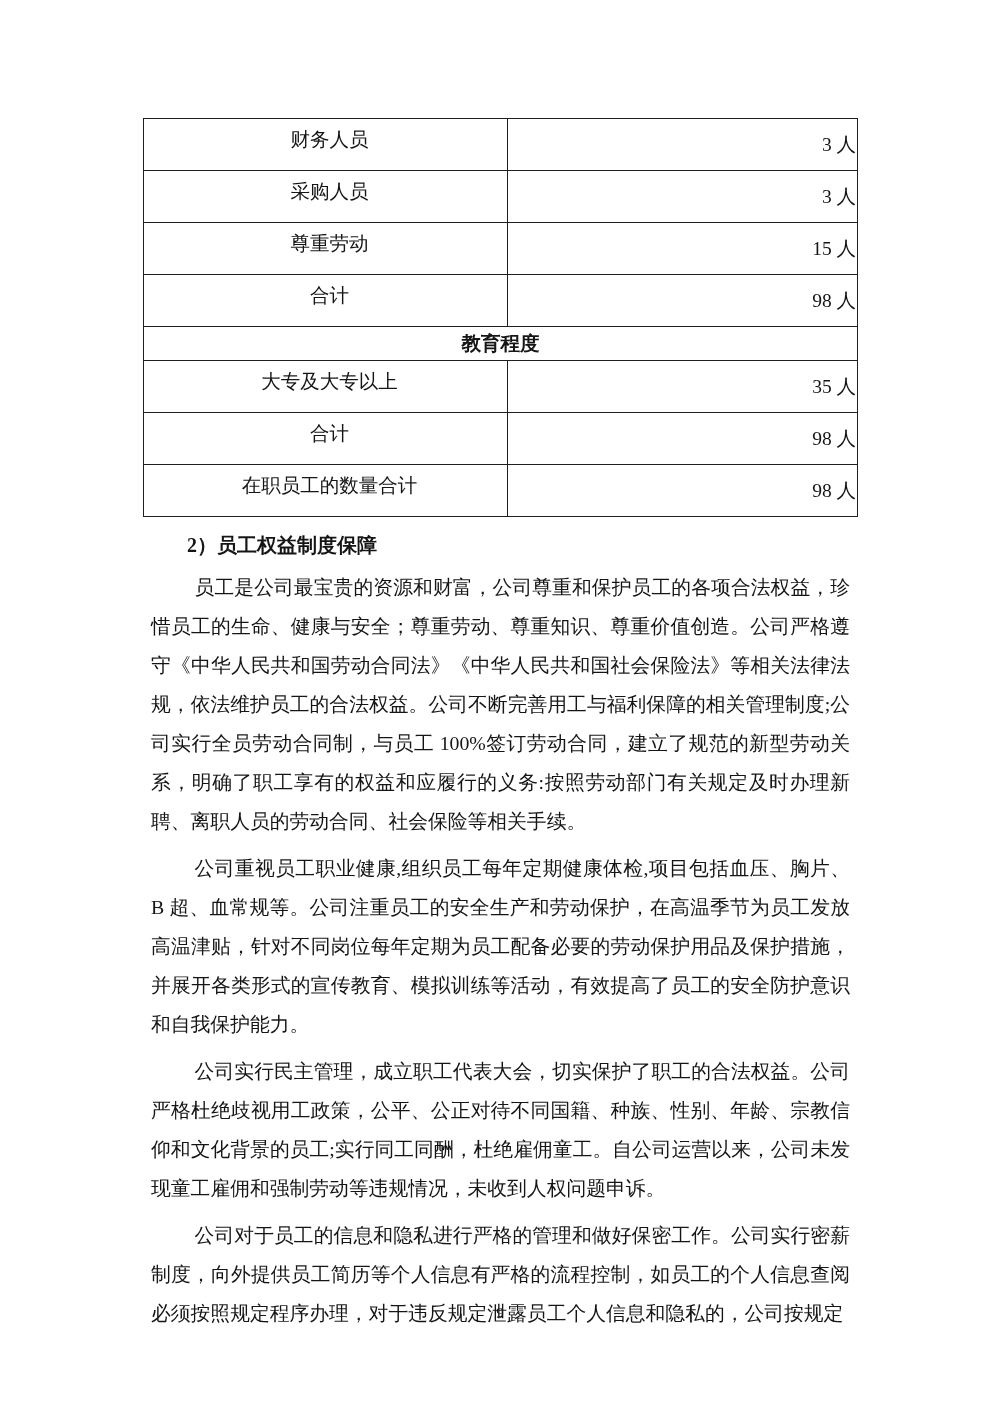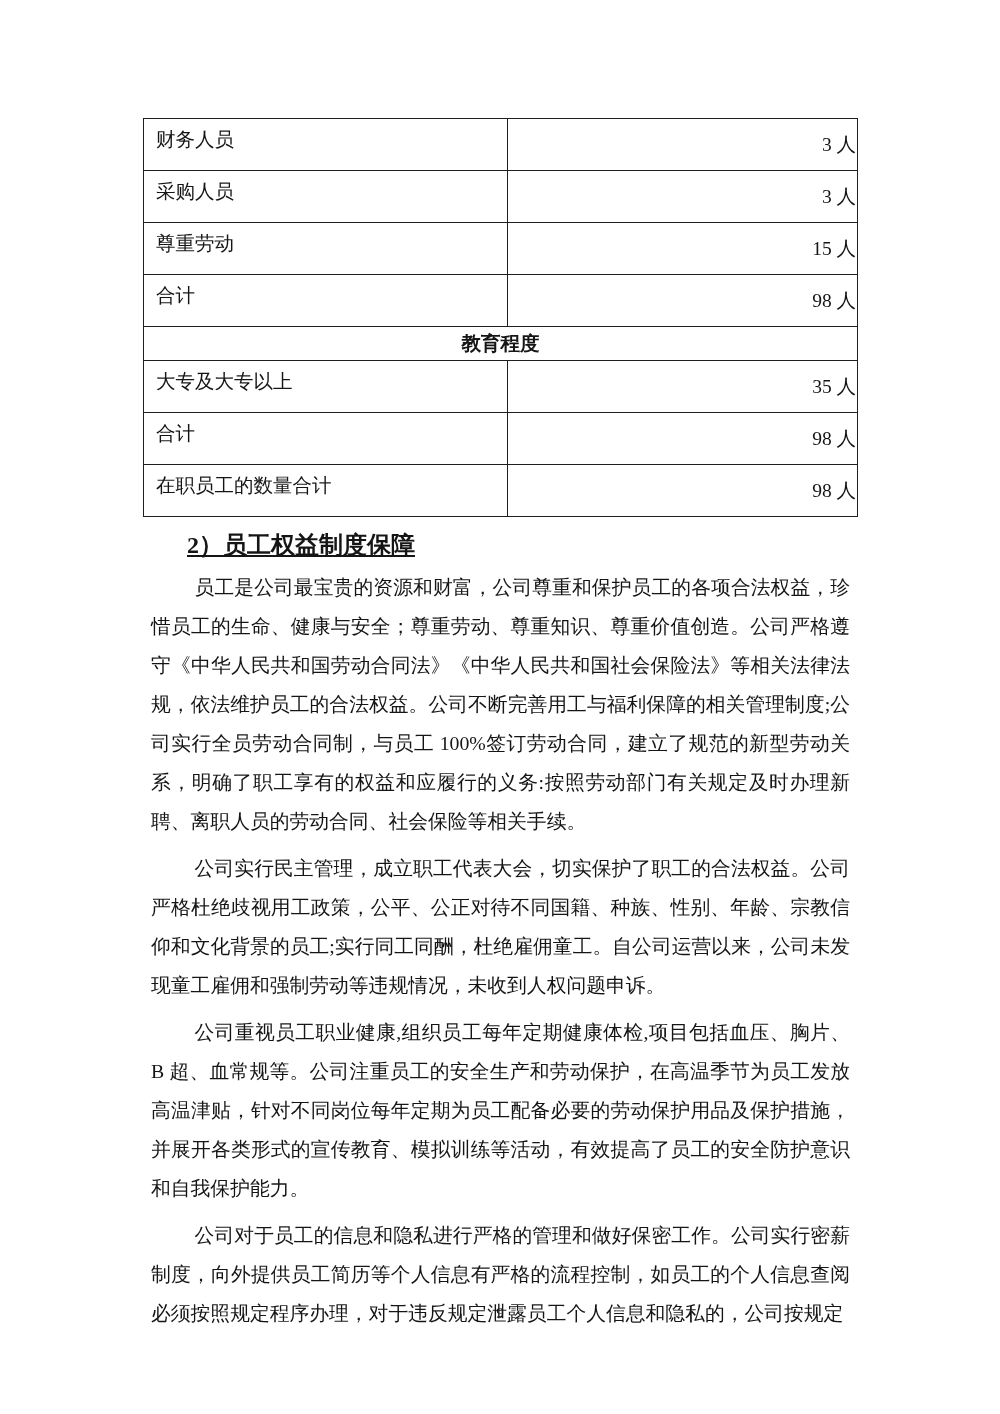--- a/index.html
+++ b/index.html
@@ -30,41 +30,40 @@
     color: #151515;
   }
   table.stats td {
     border: 1px solid #1f1f1f;
     vertical-align: middle;
   }
   td.cell-label {
     width: 50%;
     height: 40px;
     padding: 0 4px 11px 12px;
-    text-align: left;
+    text-align: center;
   }
   td.cell-value {
     width: 50%;
     height: 40px;
     text-align: right;
   }
   tr.section-row td {
     height: 33px;
     text-align: center;
     font-weight: bold;
     padding: 0;
     font-family: Liberation Mono, monospace;
   }
   .section-heading {
     margin: 13px 0 5px 0;
     padding-left: 44px;
-    font-size: 24px;
+    font-size: 20px;
     font-weight: bold;
     line-height: 30px;
-    text-decoration: underline;
   }
   .body-paragraph {
     margin: 8px;
     font-size: 19.8px;
     line-height: 39px;
     text-align: justify;
     text-justify: inter-character;
     text-indent: 2.2em;
   }
   .page-number {
@@ -115,20 +114,20 @@
         <tr>
           <td class="cell-label">在职员工的数量合计</td>
           <td class="cell-value">98 人</td>
         </tr>
       </tbody>
     </table>
 
     <div class="section-heading">2）员工权益制度保障</div>
 
     <p class="body-paragraph">员工是公司最宝贵的资源和财富，公司尊重和保护员工的各项合法权益，珍惜员工的生命、健康与安全；尊重劳动、尊重知识、尊重价值创造。公司严格遵守《中华人民共和国劳动合同法》《中华人民共和国社会保险法》等相关法律法规，依法维护员工的合法权益。公司不断完善用工与福利保障的相关管理制度;公司实行全员劳动合同制，与员工 100%签订劳动合同，建立了规范的新型劳动关系，明确了职工享有的权益和应履行的义务:按照劳动部门有关规定及时办理新聘、离职人员的劳动合同、社会保险等相关手续。</p>
+    <p class="body-paragraph">公司重视员工职业健康,组织员工每年定期健康体检,项目包括血压、胸片、B 超、血常规等。公司注重员工的安全生产和劳动保护，在高温季节为员工发放高温津贴，针对不同岗位每年定期为员工配备必要的劳动保护用品及保护措施，并展开各类形式的宣传教育、模拟训练等活动，有效提高了员工的安全防护意识和自我保护能力。</p>
     <p class="body-paragraph">公司实行民主管理，成立职工代表大会，切实保护了职工的合法权益。公司严格杜绝歧视用工政策，公平、公正对待不同国籍、种族、性别、年龄、宗教信仰和文化背景的员工;实行同工同酬，杜绝雇佣童工。自公司运营以来，公司未发现童工雇佣和强制劳动等违规情况，未收到人权问题申诉。</p>
-    <p class="body-paragraph">公司重视员工职业健康,组织员工每年定期健康体检,项目包括血压、胸片、B 超、血常规等。公司注重员工的安全生产和劳动保护，在高温季节为员工发放高温津贴，针对不同岗位每年定期为员工配备必要的劳动保护用品及保护措施，并展开各类形式的宣传教育、模拟训练等活动，有效提高了员工的安全防护意识和自我保护能力。</p>
     <p class="body-paragraph">公司对于员工的信息和隐私进行严格的管理和做好保密工作。公司实行密薪制度，向外提供员工简历等个人信息有严格的流程控制，如员工的个人信息查阅必须按照规定程序办理，对于违反规定泄露员工个人信息和隐私的，公司按规定</p>
 
   </div>
 
   <div class="page-number">9</div>
 </div>
 
 </body></html>

